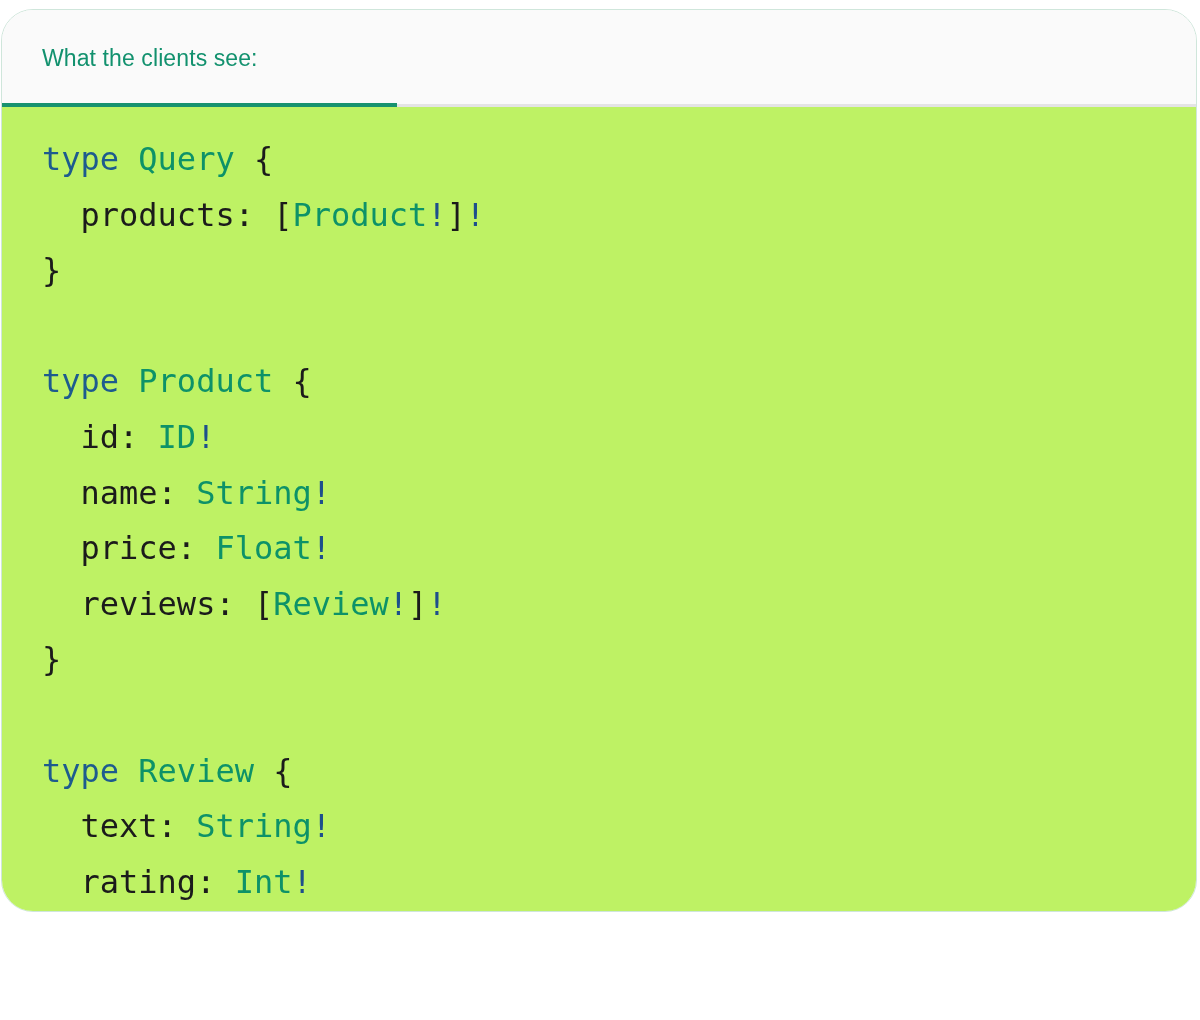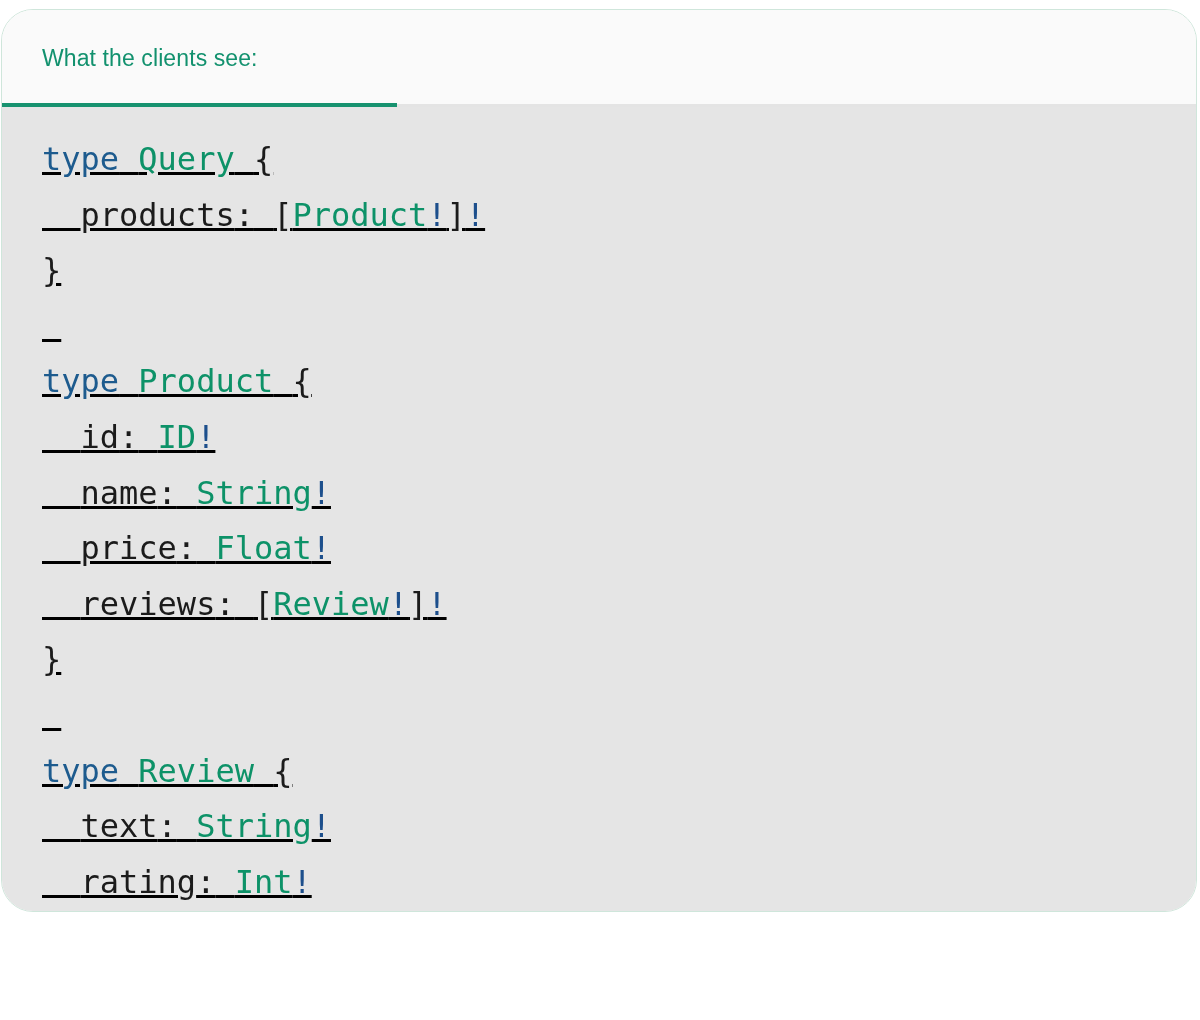--- a/index.html
+++ b/index.html
@@ -85,25 +85,24 @@
     bottom: 0;
     width: 395px;
     height: 4px;
     background: #17926f;
     z-index: 2;
   }
 
   
   .code-body {
     flex: 1 1 auto;
-    background: #e5e5e5;
+    background: #bef264;
     padding: 25px 0 0 40px;
     box-sizing: border-box;
     overflow: hidden;
-    text-decoration: underline;
   }
 
   .code {
     margin: 0;
     font-family: "DejaVu Sans Mono", monospace;
     font-size: 32px;
     line-height: 55.6px;
     white-space: pre;
     color: #1b1b1b;
     font-weight: 400;

